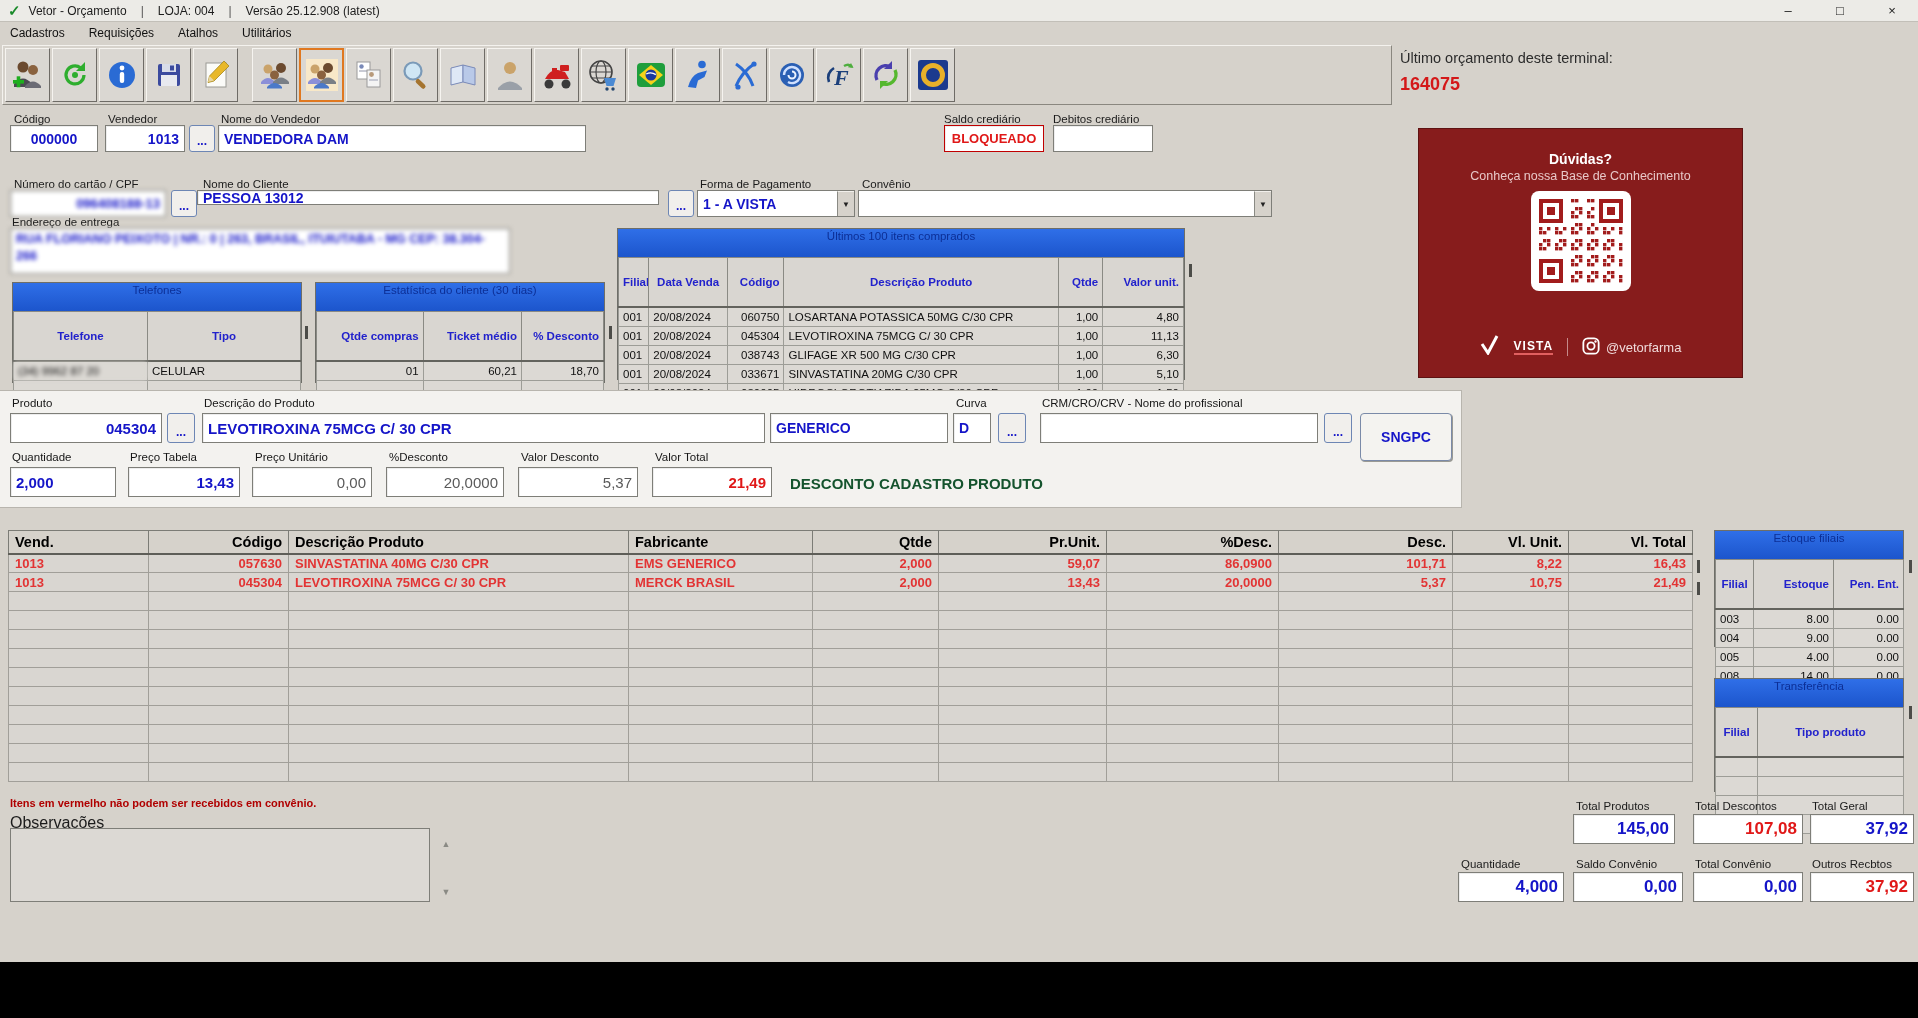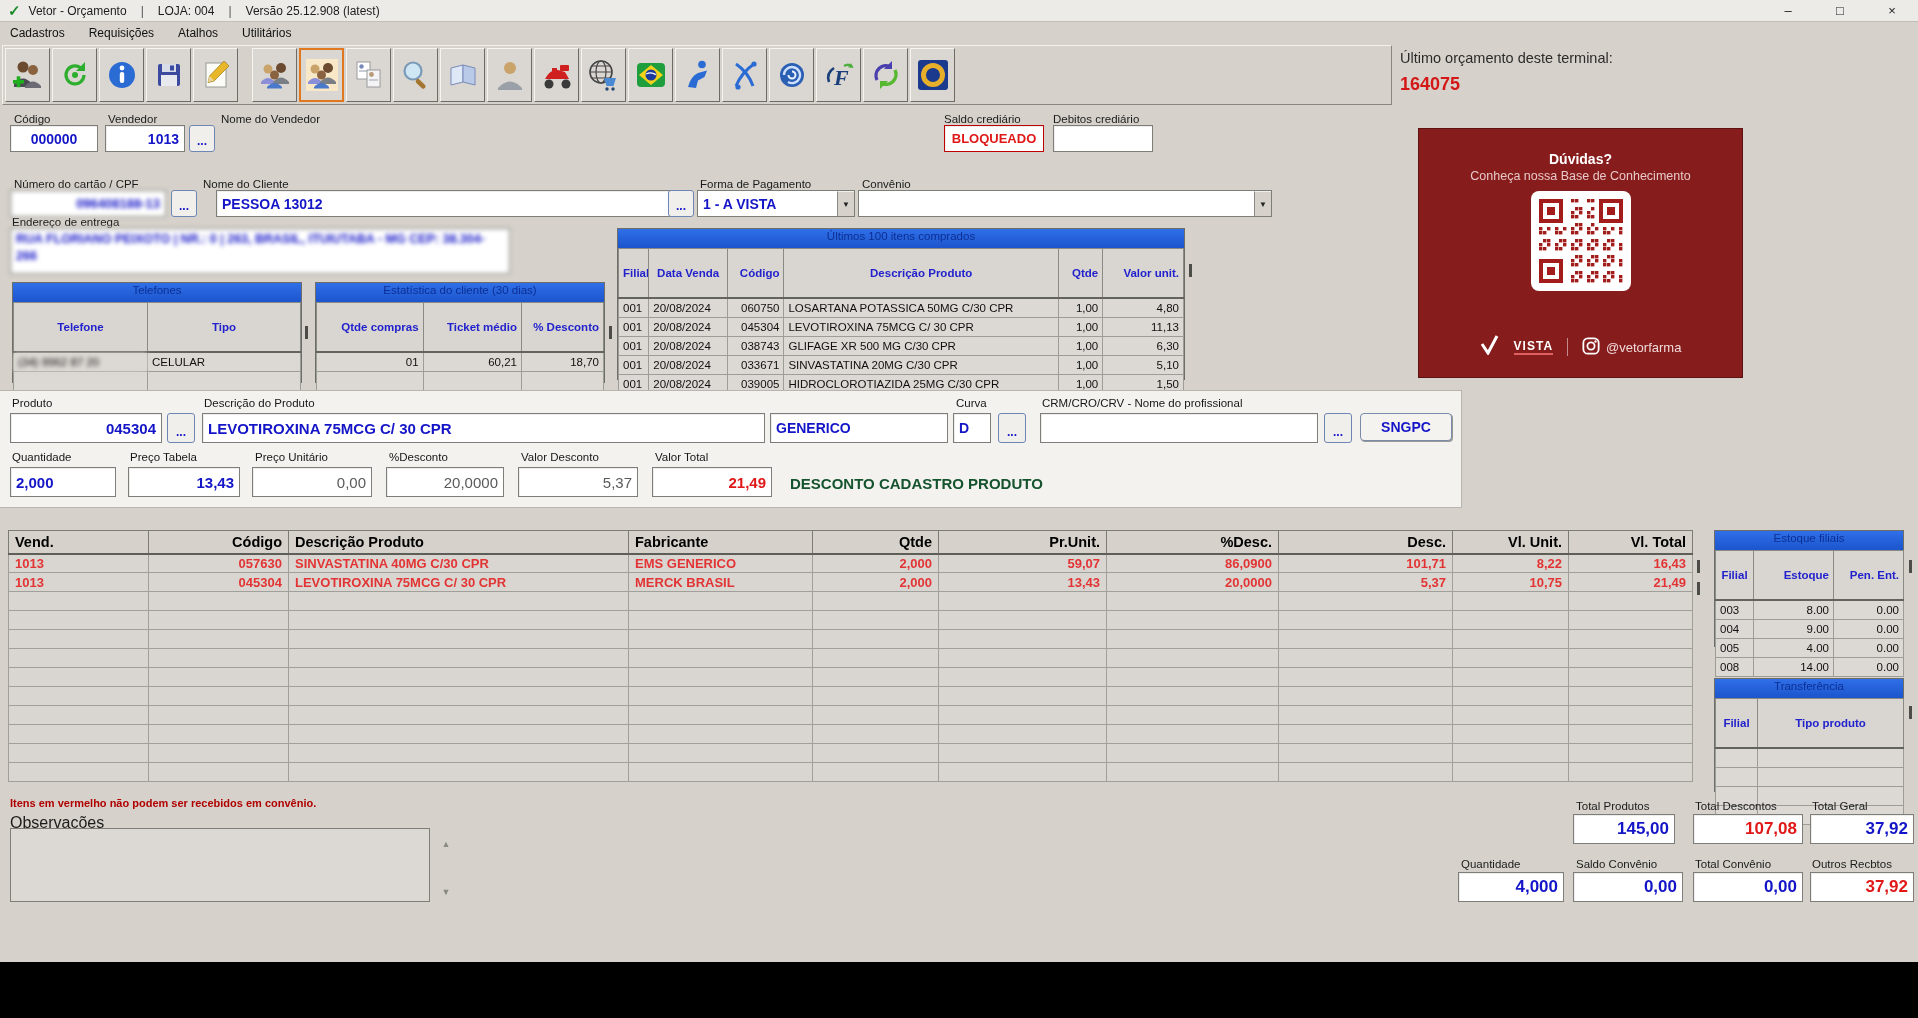--- a/index.html
+++ b/index.html
@@ -29,21 +29,21 @@
   #menubar{position:absolute;left:0;top:22px;width:1918px;height:22px;display:flex;align-items:center;gap:24px;padding-left:10px;background:#d6d2cb;}
   #menubar .mi{font-size:12px;color:#111;cursor:pointer;}
   
   #toolbar{position:absolute;left:2px;top:45px;width:1390px;height:60px;background:#d6d2cb;border:1px solid;border-color:#f4f2ee #8a877f #8a877f #f4f2ee;display:flex;align-items:center;padding-left:2px;}
   .tbtn{width:45px;height:54px;background:#dad7d2;border:1px solid;border-color:#f6f4f0 #6e6b66 #6e6b66 #f6f4f0;display:flex;align-items:center;justify-content:center;margin-right:2px;cursor:pointer;}
   .tbtn.gap{margin-left:12px;}
   .tbtn.active{border:2px solid #e07820;}
   .tbtn svg{display:block;}
   
   .panel{position:absolute;border:1px solid #6e6e68;background:#d9d6d1;}
-  .blue-bar{background:linear-gradient(#2f6fe8,#1c55cc);color:#0c2f96;font-size:11.5px;text-align:center;height:19px;line-height:15px;overflow:hidden;}
+  .blue-bar{background:linear-gradient(#2f6fe8,#1c55cc);color:#0c2f96;font-size:11.5px;text-align:center;height:28px;line-height:15px;overflow:hidden;}
   table.mini{border-collapse:collapse;table-layout:fixed;width:100%;}
   table.mini th{font-size:11.5px;color:#2222cc;font-weight:700;border:1px solid #8a8a84;border-bottom:2px solid #63635d;padding:18px 4px;background:#d9d6d1;height:17px;white-space:nowrap;overflow:hidden;}
   table.mini td{font-size:11.5px;color:#101010;border:1px solid #9d9d97;padding:0 4px;height:19px;background:#dcd9d4;white-space:nowrap;overflow:hidden;}
   .num{text-align:right;}
   .vmark{position:absolute;width:3px;height:13px;background:#4c4c48;}
   
   #grid{position:absolute;left:8px;top:530px;width:1684px;border-collapse:collapse;table-layout:fixed;}
   #grid th{font-size:14.5px;font-weight:700;color:#000;background:#d6d2cb;border:1px solid #7c7c76;border-bottom:2px solid #5e5e58;height:23px;padding:0 6px;white-space:nowrap;overflow:hidden;text-align:left;}
   #grid td{font-size:13px;font-weight:700;color:#e23434;background:#d9d6d1;border:1px solid #a19f99;height:19px;padding:0 6px;white-space:nowrap;overflow:hidden;}
   #grid th.num,#grid td.num{text-align:right;}
@@ -300,31 +300,32 @@
 
   <div class="abs" style="left:1400px;top:50px;font-size:14.5px;color:#2b2b2b;">Último orçamento deste terminal:</div>
   <div class="abs" style="left:1400px;top:74px;font-size:18px;font-weight:700;color:#d41818;">164075</div>
 
   <div class="lbl" style="left:14px;top:113px;">Código</div>
   <div class="tbox center vblue" style="left:10px;top:125px;width:88px;height:27px;">000000</div>
   <div class="lbl" style="left:108px;top:113px;">Vendedor</div>
   <div class="tbox right vblue" style="left:105px;top:125px;width:80px;height:27px;">1013</div>
   <div class="dots" style="left:189px;top:125px;width:26px;height:27px;">...</div>
   <div class="lbl" style="left:221px;top:113px;">Nome do Vendedor</div>
+  <div class="tbox vblue" style="left:218px;top:125px;width:368px;height:27px;">VENDEDORA DAM</div>
 
   <div class="lbl" style="left:944px;top:113px;">Saldo crediário</div>
   <div class="tbox center" style="left:944px;top:125px;width:100px;height:27px;border:1px solid #c00000;color:#e01818;font-weight:700;font-size:13px;">BLOQUEADO</div>
   <div class="lbl" style="left:1053px;top:113px;">Debitos crediário</div>
   <div class="tbox" style="left:1053px;top:125px;width:100px;height:27px;"></div>
 
   <div class="lbl" style="left:14px;top:178px;">Número do cartão / CPF</div>
   <div class="tbox right vblue blurred" style="left:10px;top:190px;width:156px;height:27px;font-size:13px;">096408188-13</div>
   <div class="dots" style="left:171px;top:190px;width:26px;height:27px;">...</div>
   <div class="lbl" style="left:203px;top:178px;">Nome do Cliente</div>
-  <div class="tbox vblue" style="left:216px;top:190px;width:462px;height:27px;">PESSOA 13012</div>
+  <div class="tbox vblue" style="left:197px;top:190px;width:462px;height:15px;">PESSOA 13012</div>
   <div class="dots" style="left:668px;top:190px;width:26px;height:27px;">...</div>
   <div class="lbl" style="left:700px;top:178px;">Forma de Pagamento</div>
   <div class="combo" style="left:697px;top:190px;width:158px;height:27px;">
     <span class="cval vblue">1 - A VISTA</span>
     <span class="carr">▼</span>
   </div>
   <div class="lbl" style="left:862px;top:178px;">Convênio</div>
   <div class="combo" style="left:858px;top:190px;width:414px;height:27px;">
     <span class="cval vblue"></span>
     <span class="carr">▼</span>
@@ -633,21 +634,21 @@
     <div class="dots" style="left:167px;top:22px;width:28px;height:30px;">...</div>
     <div class="lbl" style="left:204px;top:6px;">Descrição do Produto</div>
     <div class="tbox vblue" style="left:202px;top:22px;width:563px;height:30px;font-size:15px;">LEVOTIROXINA 75MCG C/ 30 CPR</div>
     <div class="tbox vblue" style="left:770px;top:22px;width:178px;height:30px;font-size:14px;">GENERICO</div>
     <div class="lbl" style="left:956px;top:6px;">Curva</div>
     <div class="tbox vblue" style="left:953px;top:22px;width:38px;height:30px;font-size:14px;">D</div>
     <div class="dots" style="left:998px;top:22px;width:28px;height:30px;">...</div>
     <div class="lbl" style="left:1042px;top:6px;">CRM/CRO/CRV - Nome do profissional</div>
     <div class="tbox" style="left:1040px;top:22px;width:278px;height:30px;"></div>
     <div class="dots" style="left:1324px;top:22px;width:28px;height:30px;">...</div>
-    <div class="sngpc" style="left:1360px;top:22px;width:92px;height:28px;">SNGPC</div>
+    <div class="sngpc" style="left:1360px;top:22px;width:92px;height:48px;">SNGPC</div>
 
     <div class="lbl" style="left:12px;top:60px;">Quantidade</div>
     <div class="tbox vblue" style="left:10px;top:76px;width:106px;height:30px;font-size:15px;">2,000</div>
     <div class="lbl" style="left:130px;top:60px;">Preço Tabela</div>
     <div class="tbox right vblue" style="left:128px;top:76px;width:112px;height:30px;font-size:15px;">13,43</div>
     <div class="lbl" style="left:255px;top:60px;">Preço Unitário</div>
     <div class="tbox right vgray" style="left:252px;top:76px;width:120px;height:30px;font-size:15px;">0,00</div>
     <div class="lbl" style="left:389px;top:60px;">%Desconto</div>
     <div class="tbox right vgray" style="left:386px;top:76px;width:118px;height:30px;font-size:15px;">20,0000</div>
     <div class="lbl" style="left:521px;top:60px;">Valor Desconto</div>

